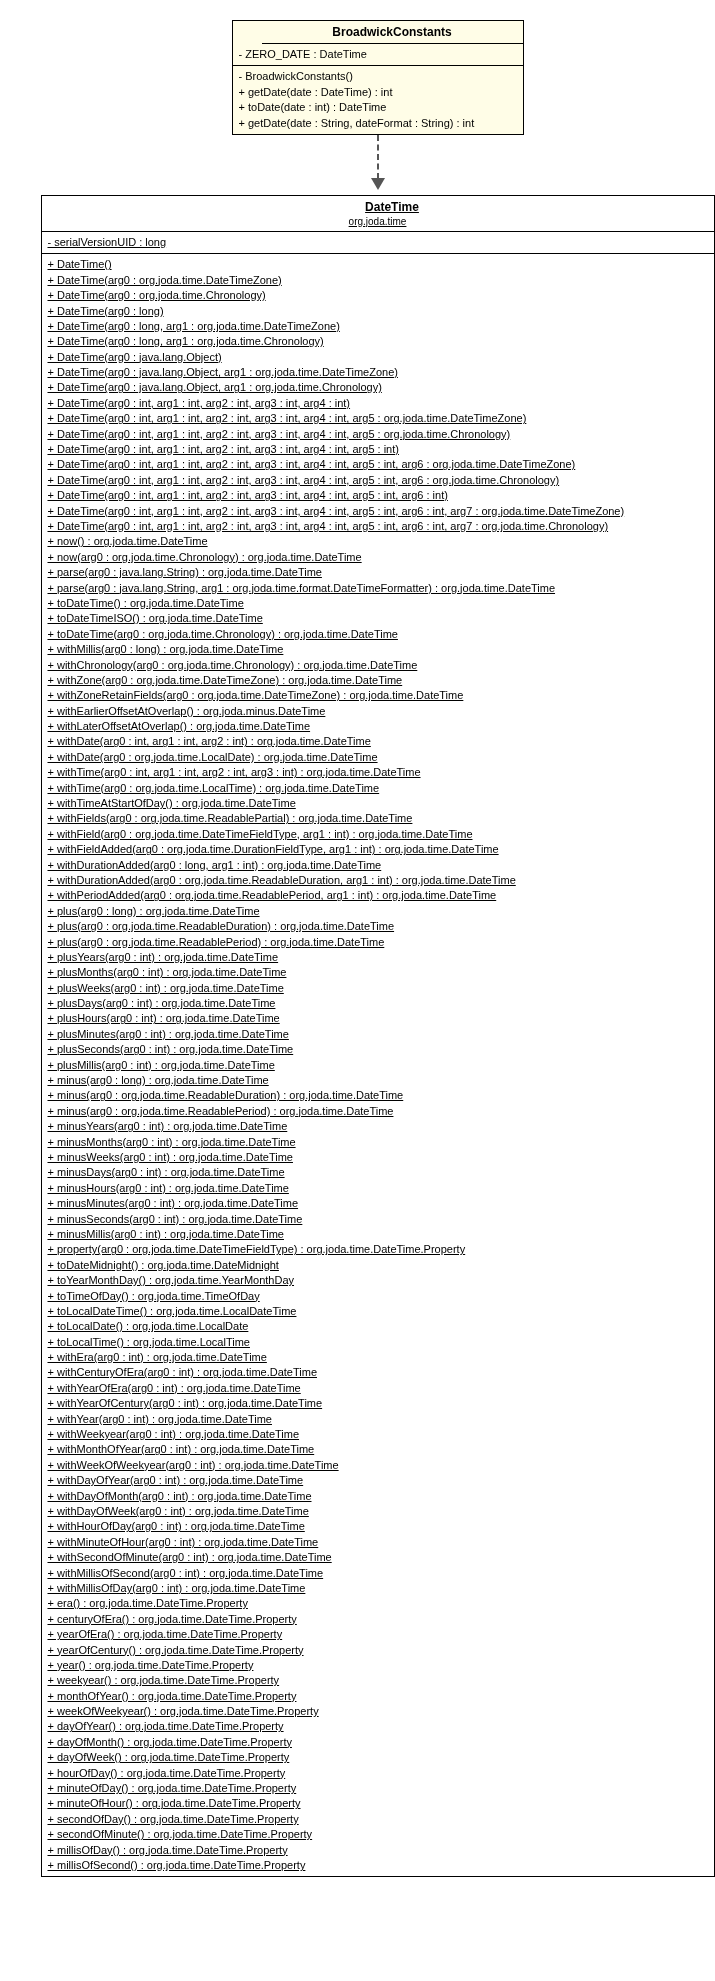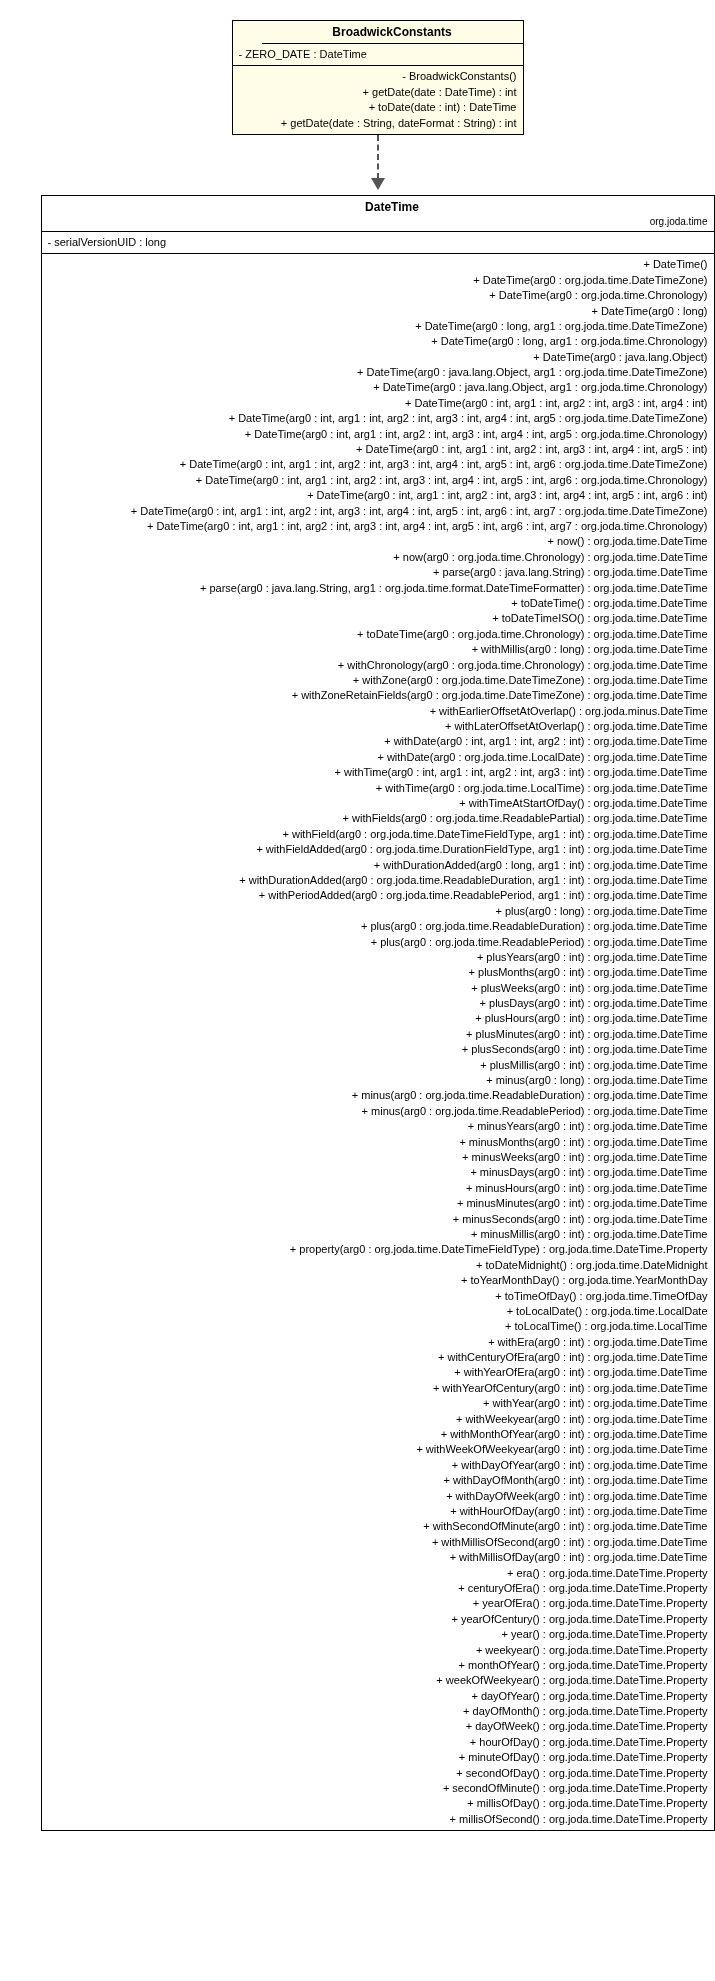--- a/index.html
+++ b/index.html
@@ -14,42 +14,42 @@
     border: 1px solid #000;
     background: #fff;
     margin: 0 auto;
   }
   .uml-class.small {
     width: 290px;
     background: #fffde7;
   }
   .uml-class.large {
     width: 672px;
+    text-decoration: underline;
   }
   .uml-title {
     text-align: center;
     font-weight: bold;
     padding: 4px 6px;
     border-bottom: 1px solid #000;
     font-size: 12px;
     margin-left: 29px;
   }
   .uml-subtitle {
-    text-align: right;
+    text-align: center;
     font-size: 10px;
     padding: 2px 6px 4px;
     border-bottom: 1px solid #000;
   }
   .uml-section {
     border-bottom: 1px solid #000;
     padding: 3px 6px;
   }
   .uml-section:last-child {
     border-bottom: none;
-    text-align: right;
   }
   .uml-row {
     white-space: nowrap;
     line-height: 1.4;
     font-size: 11px;
   }
   .connector {
     display: flex;
     flex-direction: column;
     align-items: center;
@@ -160,48 +160,51 @@
       <div class="uml-row">+ minusWeeks(arg0 : int) : org.joda.time.DateTime</div>
       <div class="uml-row">+ minusDays(arg0 : int) : org.joda.time.DateTime</div>
       <div class="uml-row">+ minusHours(arg0 : int) : org.joda.time.DateTime</div>
       <div class="uml-row">+ minusMinutes(arg0 : int) : org.joda.time.DateTime</div>
       <div class="uml-row">+ minusSeconds(arg0 : int) : org.joda.time.DateTime</div>
       <div class="uml-row">+ minusMillis(arg0 : int) : org.joda.time.DateTime</div>
       <div class="uml-row">+ property(arg0 : org.joda.time.DateTimeFieldType) : org.joda.time.DateTime.Property</div>
       <div class="uml-row">+ toDateMidnight() : org.joda.time.DateMidnight</div>
       <div class="uml-row">+ toYearMonthDay() : org.joda.time.YearMonthDay</div>
       <div class="uml-row">+ toTimeOfDay() : org.joda.time.TimeOfDay</div>
+      <div class="uml-row">+ toLocalDateTime() : org.joda.time.LocalDateTime</div>
       <div class="uml-row">+ toLocalDate() : org.joda.time.LocalDate</div>
       <div class="uml-row">+ toLocalTime() : org.joda.time.LocalTime</div>
       <div class="uml-row">+ withEra(arg0 : int) : org.joda.time.DateTime</div>
       <div class="uml-row">+ withCenturyOfEra(arg0 : int) : org.joda.time.DateTime</div>
       <div class="uml-row">+ withYearOfEra(arg0 : int) : org.joda.time.DateTime</div>
       <div class="uml-row">+ withYearOfCentury(arg0 : int) : org.joda.time.DateTime</div>
       <div class="uml-row">+ withYear(arg0 : int) : org.joda.time.DateTime</div>
       <div class="uml-row">+ withWeekyear(arg0 : int) : org.joda.time.DateTime</div>
       <div class="uml-row">+ withMonthOfYear(arg0 : int) : org.joda.time.DateTime</div>
       <div class="uml-row">+ withWeekOfWeekyear(arg0 : int) : org.joda.time.DateTime</div>
       <div class="uml-row">+ withDayOfYear(arg0 : int) : org.joda.time.DateTime</div>
       <div class="uml-row">+ withDayOfMonth(arg0 : int) : org.joda.time.DateTime</div>
       <div class="uml-row">+ withDayOfWeek(arg0 : int) : org.joda.time.DateTime</div>
       <div class="uml-row">+ withHourOfDay(arg0 : int) : org.joda.time.DateTime</div>
+      <div class="uml-row">+ withMinuteOfHour(arg0 : int) : org.joda.time.DateTime</div>
       <div class="uml-row">+ withSecondOfMinute(arg0 : int) : org.joda.time.DateTime</div>
       <div class="uml-row">+ withMillisOfSecond(arg0 : int) : org.joda.time.DateTime</div>
       <div class="uml-row">+ withMillisOfDay(arg0 : int) : org.joda.time.DateTime</div>
       <div class="uml-row">+ era() : org.joda.time.DateTime.Property</div>
       <div class="uml-row">+ centuryOfEra() : org.joda.time.DateTime.Property</div>
       <div class="uml-row">+ yearOfEra() : org.joda.time.DateTime.Property</div>
       <div class="uml-row">+ yearOfCentury() : org.joda.time.DateTime.Property</div>
       <div class="uml-row">+ year() : org.joda.time.DateTime.Property</div>
       <div class="uml-row">+ weekyear() : org.joda.time.DateTime.Property</div>
       <div class="uml-row">+ monthOfYear() : org.joda.time.DateTime.Property</div>
       <div class="uml-row">+ weekOfWeekyear() : org.joda.time.DateTime.Property</div>
       <div class="uml-row">+ dayOfYear() : org.joda.time.DateTime.Property</div>
       <div class="uml-row">+ dayOfMonth() : org.joda.time.DateTime.Property</div>
       <div class="uml-row">+ dayOfWeek() : org.joda.time.DateTime.Property</div>
       <div class="uml-row">+ hourOfDay() : org.joda.time.DateTime.Property</div>
       <div class="uml-row">+ minuteOfDay() : org.joda.time.DateTime.Property</div>
+      <div class="uml-row">+ minuteOfHour() : org.joda.time.DateTime.Property</div>
       <div class="uml-row">+ secondOfDay() : org.joda.time.DateTime.Property</div>
       <div class="uml-row">+ secondOfMinute() : org.joda.time.DateTime.Property</div>
       <div class="uml-row">+ millisOfDay() : org.joda.time.DateTime.Property</div>
       <div class="uml-row">+ millisOfSecond() : org.joda.time.DateTime.Property</div>
     </div>
 </div>
 
 </body></html>

